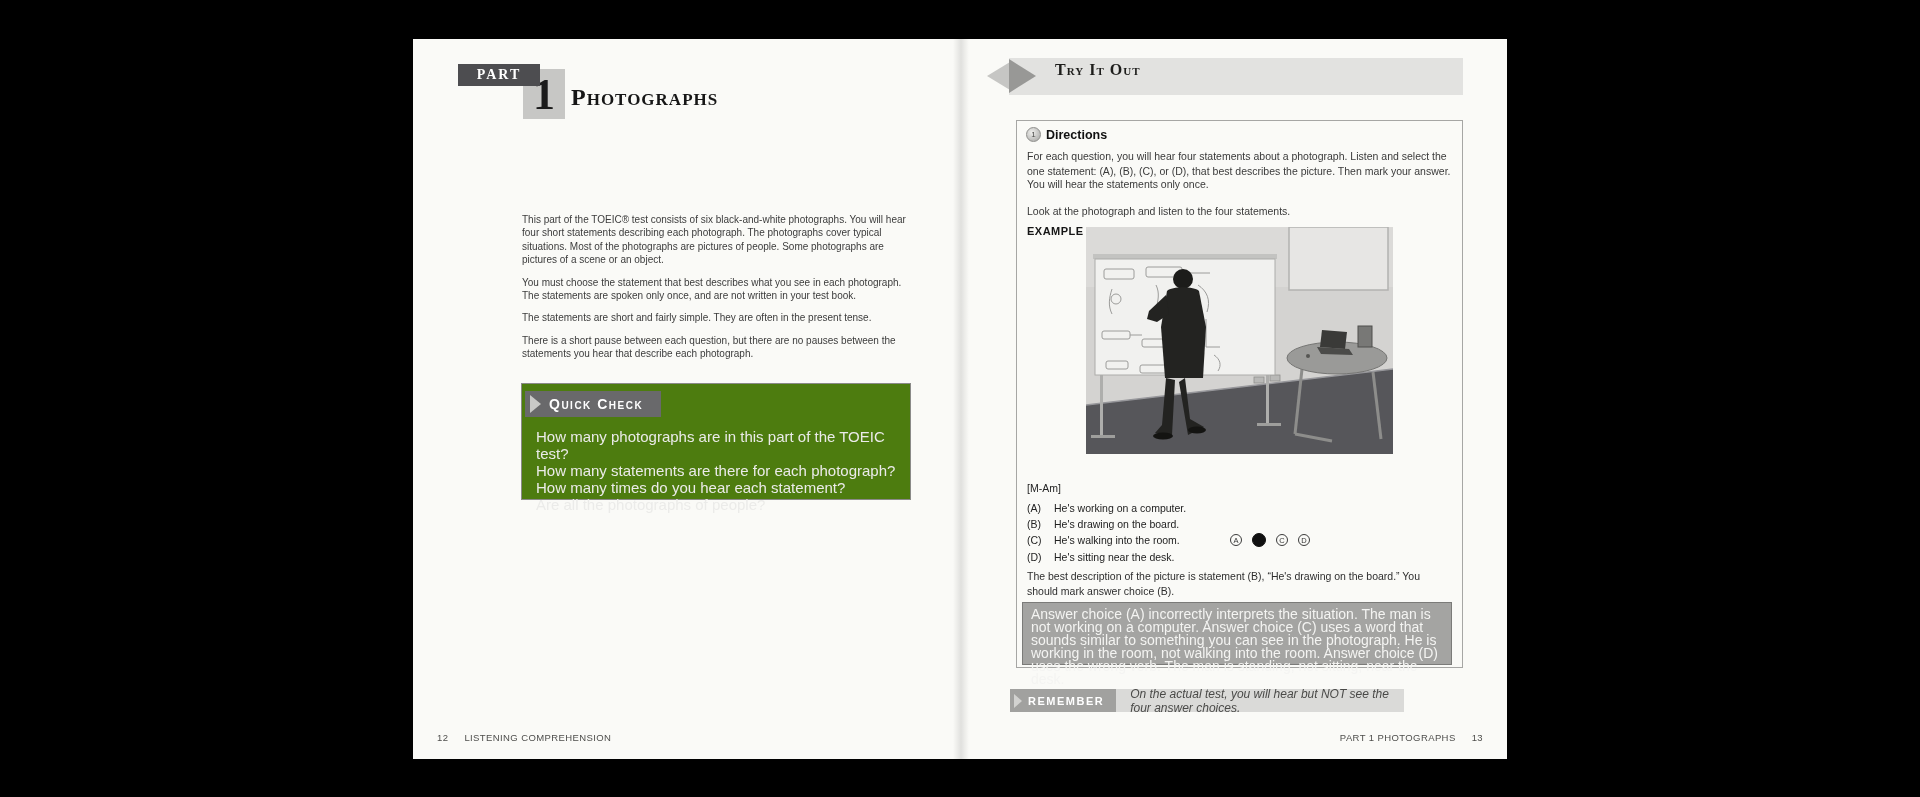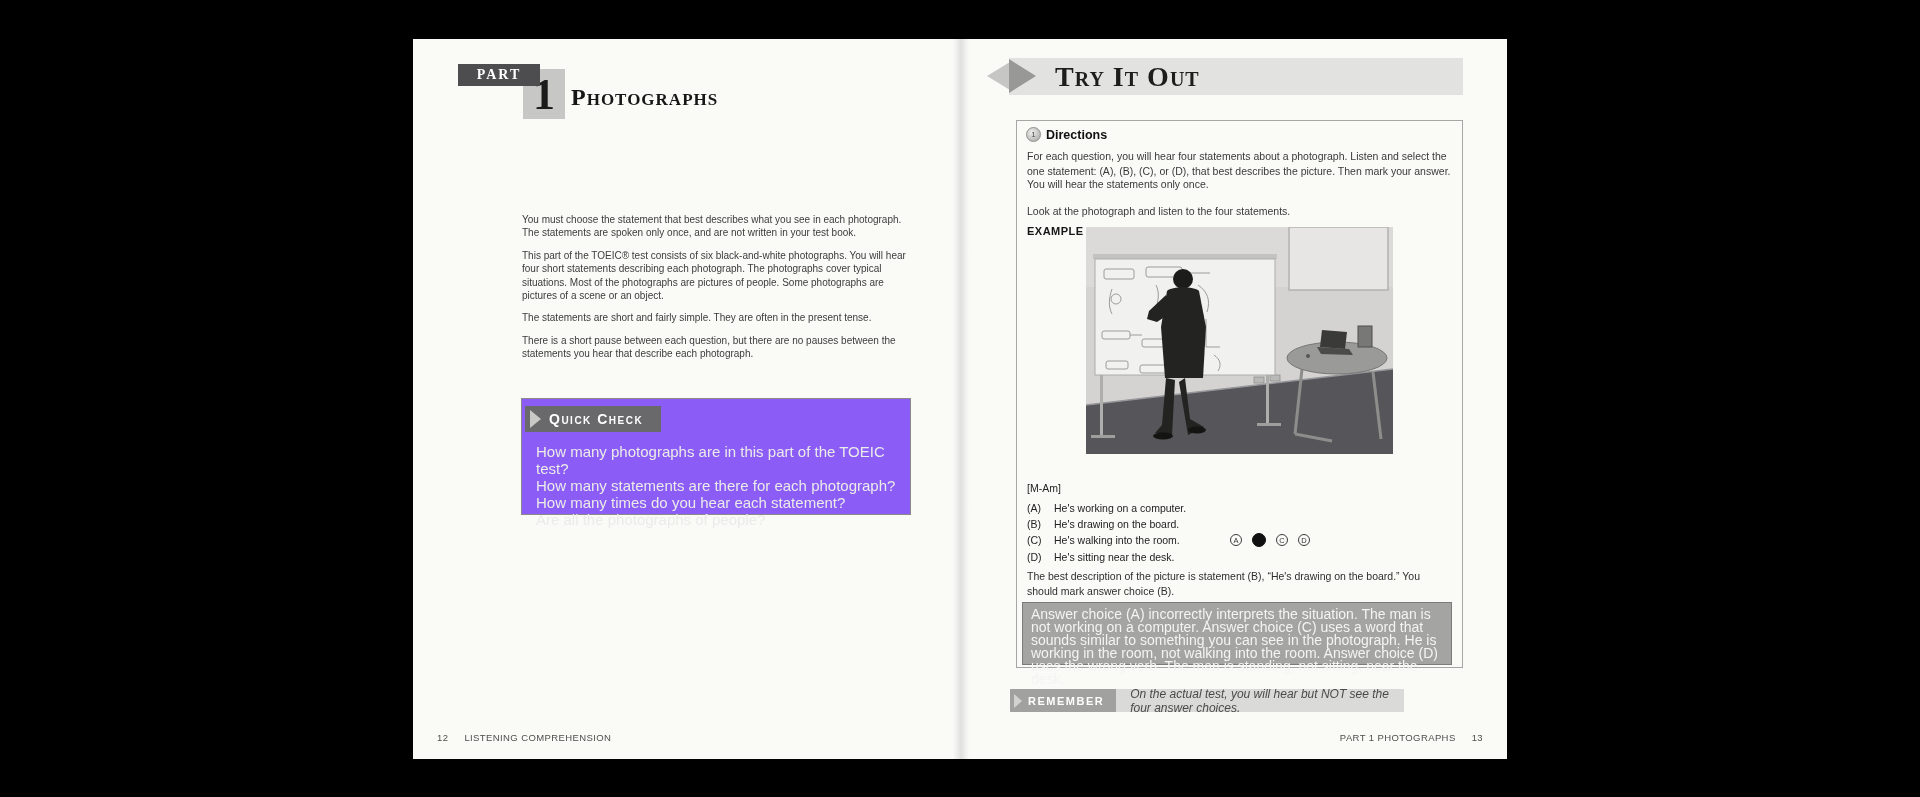--- a/index.html
+++ b/index.html
@@ -21,42 +21,42 @@
   .part-number{position:absolute;left:110px;top:30px;width:42px;height:50px;background:#c7c7c5;
         color:#1b1b1b;font-family:"Liberation Serif",serif;font-weight:bold;font-size:44px;
         display:flex;align-items:center;justify-content:center;}
   .page-title{position:absolute;left:158px;top:45px;font-family:"Liberation Serif",serif;
         font-weight:bold;font-size:24px;font-variant:small-caps;letter-spacing:1px;color:#161616;}
 
   .paragraphs{position:absolute;left:109px;top:174px;width:390px;
         font-size:10px;line-height:13.4px;color:#3c3c3c;}
   .paragraphs p{margin:0 0 9px 0;}
 
-  .quick-check{position:absolute;left:108px;top:359px;width:390px;height:117px;
-        background:#8b5cf6;border:1px solid #8a8a88;box-sizing:border-box;}
+  .quick-check{position:absolute;left:108px;top:344px;width:390px;height:117px;
+        background:#4d7c0f;border:1px solid #8a8a88;box-sizing:border-box;}
   .qc-badge{position:absolute;left:3px;top:7px;height:26px;background:#69696b;
         display:flex;align-items:center;padding:0 18px 0 5px;}
   .qc-arrow{width:0;height:0;border-left:11px solid #c9c9c7;border-top:9px solid transparent;
         border-bottom:9px solid transparent;margin-right:8px;}
   .qc-title{color:#fff;font-weight:bold;font-size:14px;font-variant:small-caps;letter-spacing:1.5px;}
   .qc-questions{position:absolute;left:14px;top:44px;font-size:15px;line-height:17px;color:#ebebe9;}
 
   .footer{position:absolute;top:693px;font-size:9.5px;color:#4e4e4c;letter-spacing:.4px;}
   .footer.left-f{left:24px;}
   .footer.right-f{right:24px;text-align:right;}
   .footer .pnum{margin:0 8px;}
 
   
   .banner{position:absolute;left:49px;top:19px;width:454px;height:37px;background:#e2e2e0;}
   .tri-left{position:absolute;left:-22px;top:4px;width:0;height:0;
         border-right:23px solid #c6c6c4;border-top:14px solid transparent;border-bottom:14px solid transparent;}
   .tri-right{position:absolute;left:0;top:1px;width:0;height:0;
         border-left:27px solid #989896;border-top:17px solid transparent;border-bottom:17px solid transparent;}
   .banner-title{position:absolute;left:46px;top:3px;font-family:"Liberation Serif",serif;
-        font-weight:bold;font-size:28px;font-variant:small-caps;letter-spacing:1px;color:#1d1d1b;}
+        font-weight:bold;font-size:16px;font-variant:small-caps;letter-spacing:1px;color:#1d1d1b;}
 
   .directions-box{position:absolute;left:56px;top:81px;width:447px;height:548px;
         border:1px solid #a6a6a4;box-sizing:border-box;}
   .dir-header{position:absolute;left:9px;top:6px;display:flex;align-items:center;gap:5px;}
   .disc-icon{width:15px;height:15px;border-radius:50%;border:1px solid #8e8e8c;box-sizing:border-box;
         background:radial-gradient(circle at 38% 35%,#f0f0ee,#a2a2a0);color:#4c4c4a;font-size:8px;
         display:flex;align-items:center;justify-content:center;}
   .dir-title{font-weight:bold;font-size:12.5px;color:#111;}
   .dir-intro{position:absolute;left:10px;top:28px;width:428px;font-size:10.5px;line-height:14.6px;color:#3a3a3a;}
   .dir-once{position:absolute;left:10px;top:57px;font-size:10.5px;color:#3a3a3a;}
@@ -90,22 +90,22 @@
 <body>
 
 <div class="book">
 
   <div class="page left">
     <div class="part-badge">PART</div>
     <div class="part-number">1</div>
     <div class="page-title">Photographs</div>
 
     <div class="paragraphs">
+      <p>This part of the TOEIC® test consists of six black-and-white photographs. You will hear four short statements describing each photograph. The photographs cover typical situations. Most of the photographs are pictures of people. Some photographs are pictures of a scene or an object.</p>
       <p>You must choose the statement that best describes what you see in each photograph. The statements are spoken only once, and are not written in your test book.</p>
-      <p>This part of the TOEIC® test consists of six black-and-white photographs. You will hear four short statements describing each photograph. The photographs cover typical situations. Most of the photographs are pictures of people. Some photographs are pictures of a scene or an object.</p>
       <p>The statements are short and fairly simple. They are often in the present tense.</p>
       <p>There is a short pause between each question, but there are no pauses between the statements you hear that describe each photograph.</p>
     </div>
 
     <div class="quick-check">
       <div class="qc-badge">
         <span class="qc-arrow"></span>
         <span class="qc-title">Quick Check</span>
       </div>
       <div class="qc-questions">

